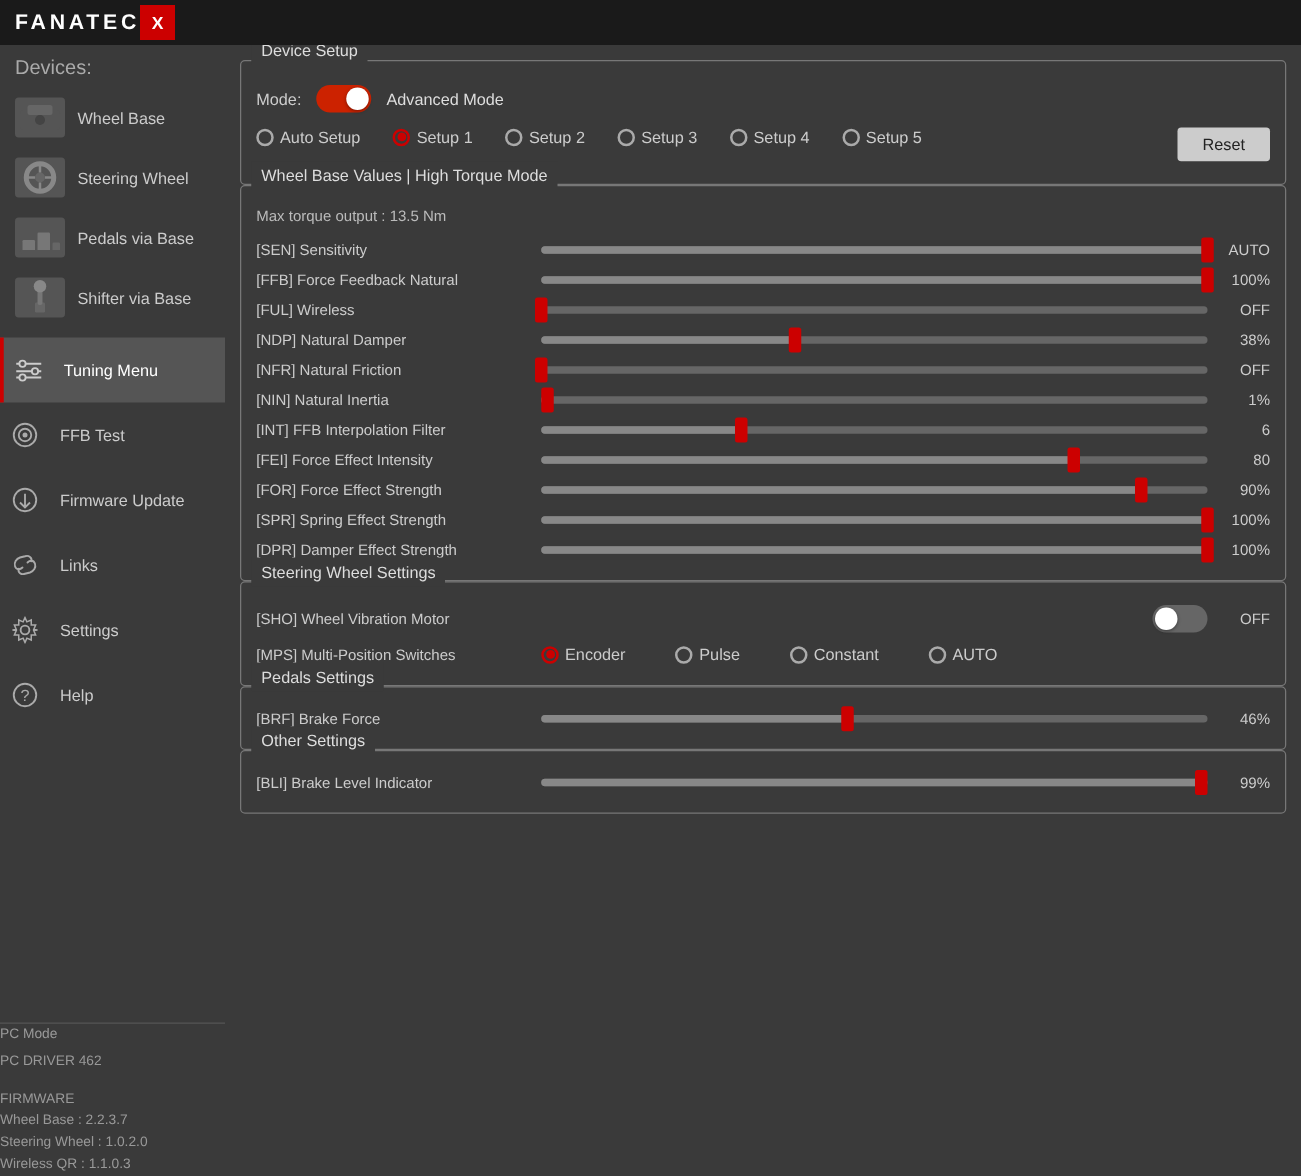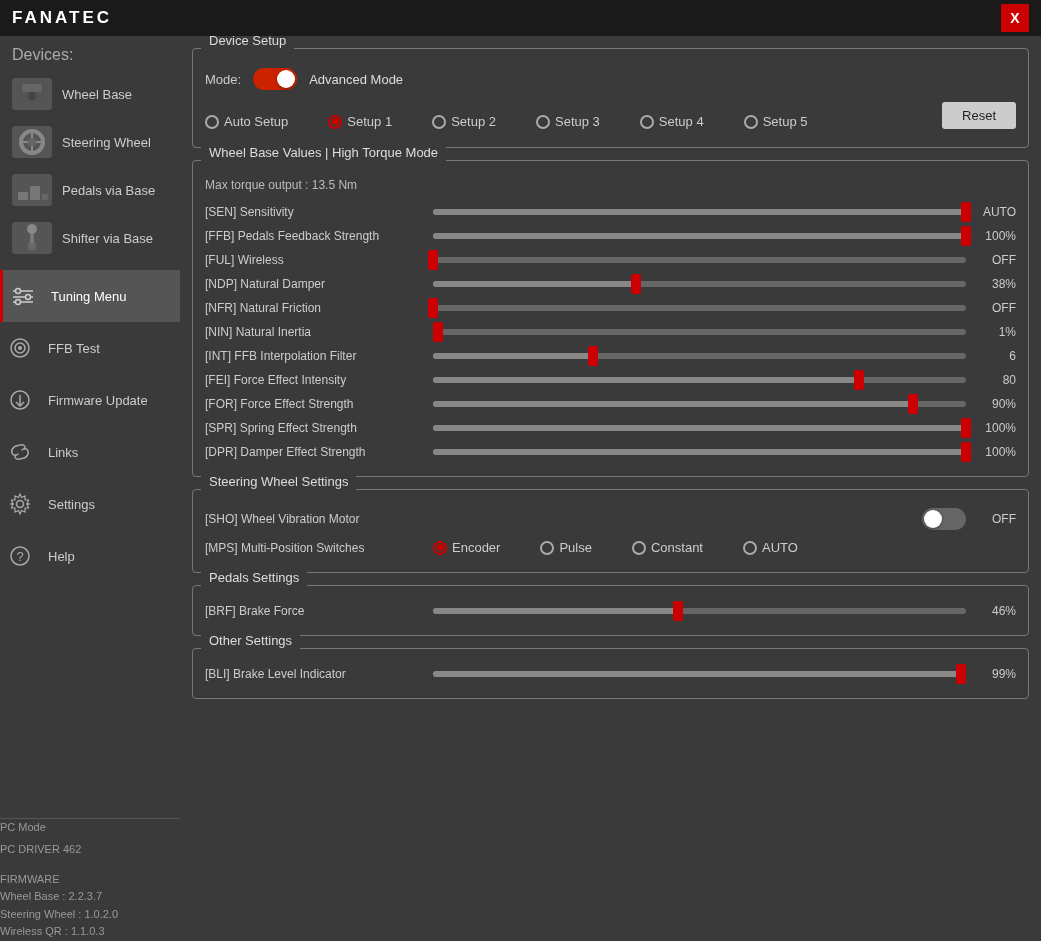--- a/index.html
+++ b/index.html
@@ -11,21 +11,21 @@
       font-size: 13px;
       color: #ccc;
       overflow: hidden;
     }
     
     #titlebar {
       background: #1a1a1a;
       height: 36px;
       display: flex;
       align-items: center;
-      justify-content: space-between;
+      justify-content: flex-start;
       padding: 0 12px;
     }
     
     #main {
       display: flex;
       height: calc(941px - 36px);
     }
     
     #sidebar {
       width: 180px;
@@ -91,21 +91,20 @@
     #content {
       flex: 1;
       background: #3a3a3a;
       overflow-y: auto;
       padding: 12px;
     }
     
     .section {
       border: 1px solid #777;
       border-radius: 4px;
-      margin-bottom: 12px;
       background: #3a3a3a;
     }
     .section-title {
       font-size: 13px;
       color: #ddd;
       padding: 4px 8px;
       position: relative;
       top: -10px;
       left: 8px;
       background: #3a3a3a;
@@ -149,22 +148,22 @@
       background: #666;
     }
     .toggle-off .knob {
       right: auto;
       left: 2px;
     }
     .mode-text { color: #ddd; }
     
     .radio-row {
       display: flex;
-      align-items: flex-end;
-      gap: 20px;
+      align-items: flex-start;
+      gap: 6px;
       padding: 6px 0;
       flex-wrap: wrap;
     }
     .radio-item {
       display: flex;
       align-items: center;
       gap: 5px;
       cursor: pointer;
       margin-right: 20px;
     }
@@ -442,21 +441,21 @@
         <div class="slider-row">
           <span class="slider-label">[SEN] Sensitivity</span>
           <div class="slider-track">
             <div class="slider-fill" style="width:100%"></div>
             <div class="slider-thumb" style="left:100%"></div>
           </div>
           <span class="slider-value">AUTO</span>
         </div>
 
         <div class="slider-row">
-          <span class="slider-label">[FFB] Pedals Feedback Strength</span>
+          <span class="slider-label">[FFB] Force Feedback Natural</span>
           <div class="slider-track">
             <div class="slider-fill" style="width:100%"></div>
             <div class="slider-thumb" style="left:100%"></div>
           </div>
           <span class="slider-value">100%</span>
         </div>
 
         <div class="slider-row">
           <span class="slider-label">[FUL] Wireless</span>
           <div class="slider-track">

